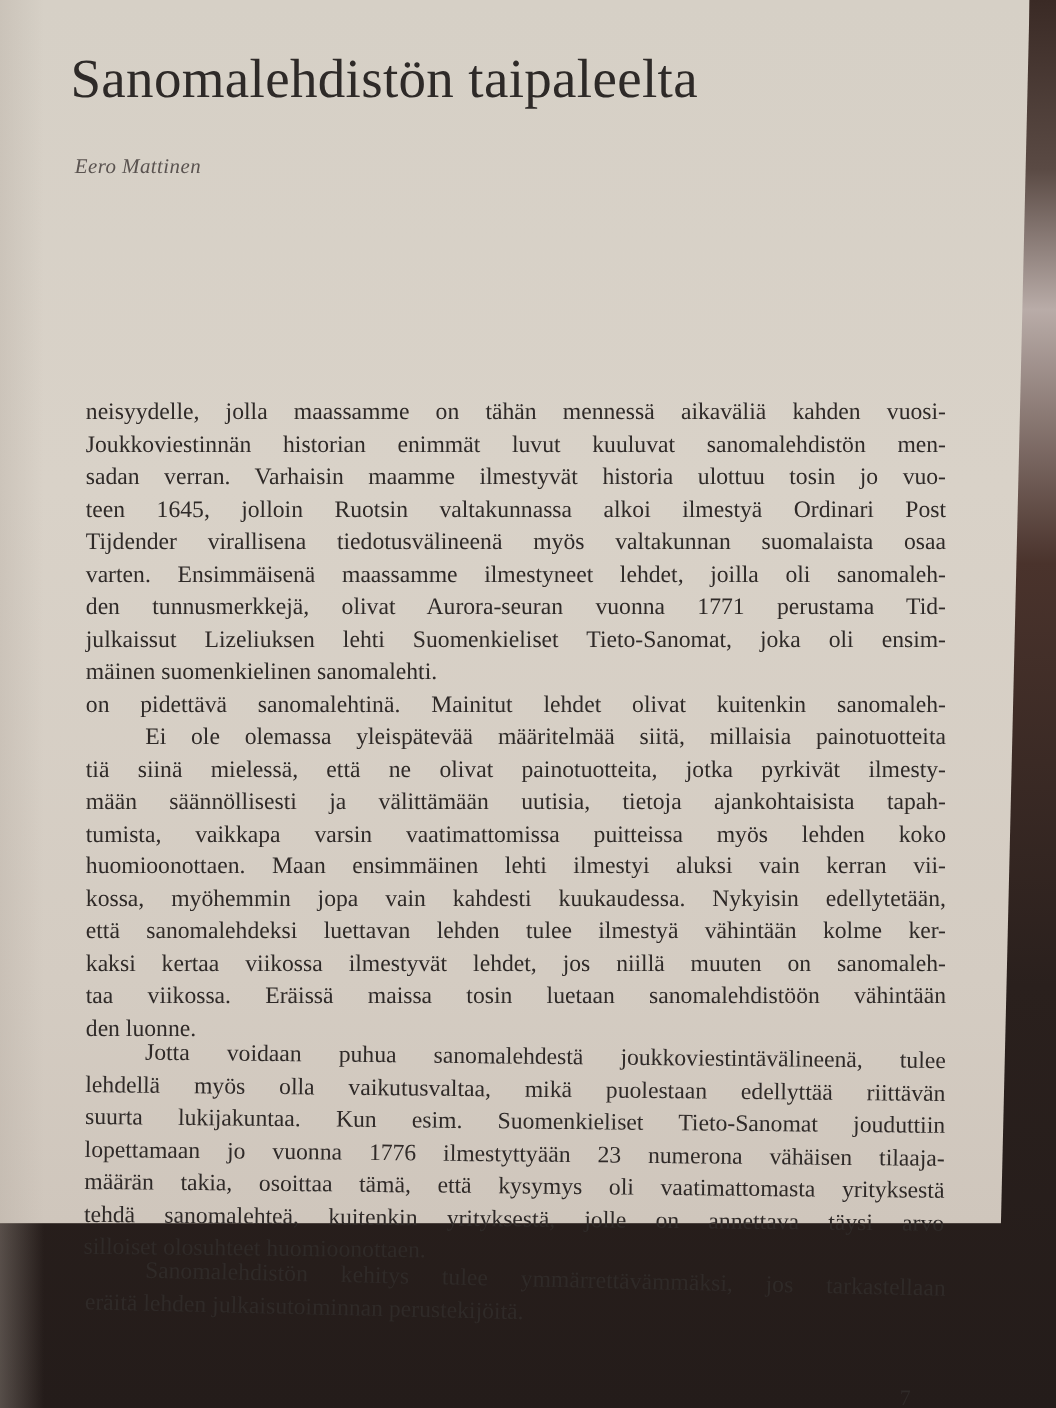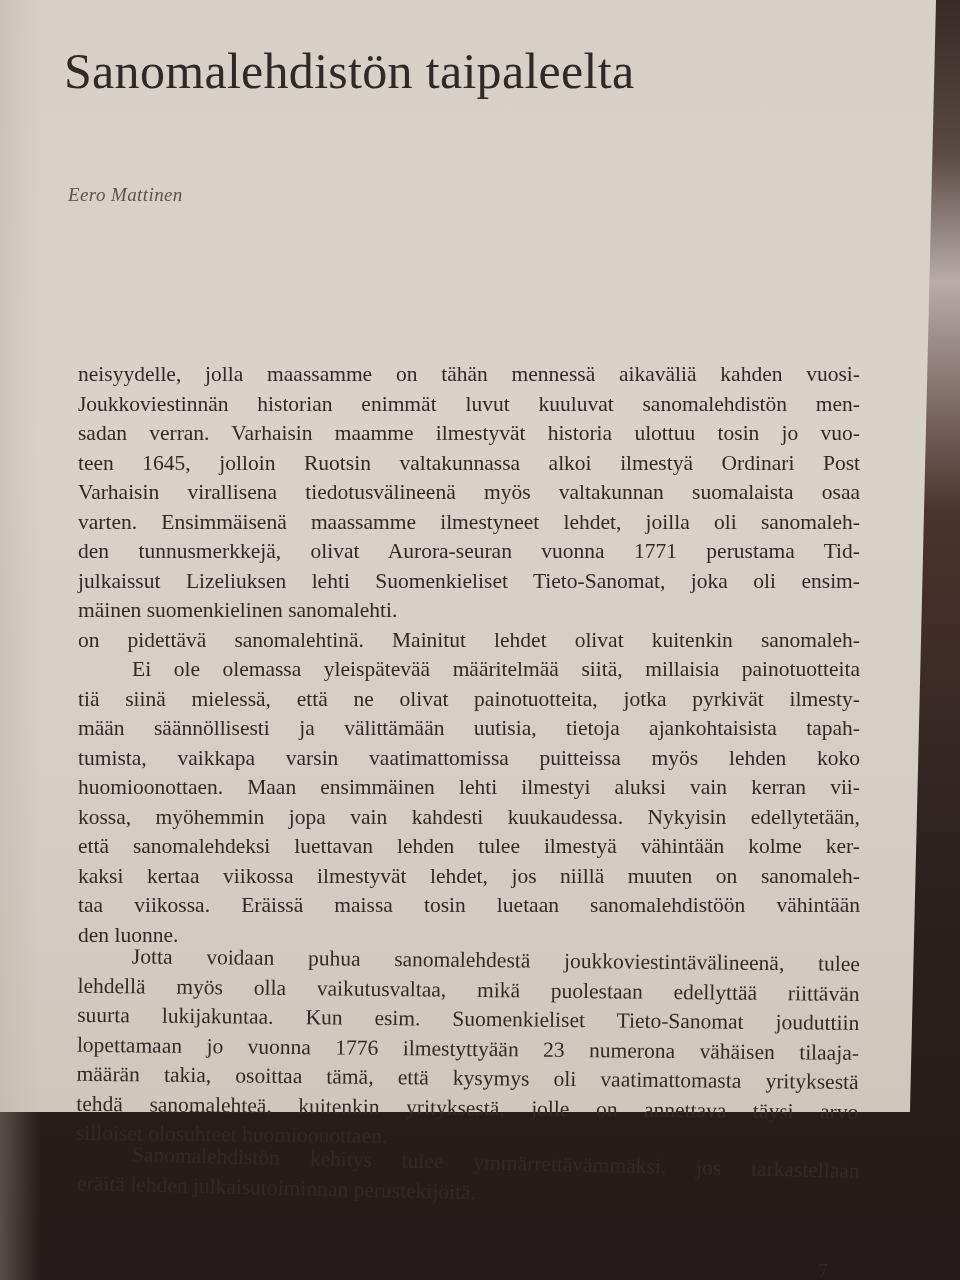--- a/index.html
+++ b/index.html
@@ -50,21 +50,20 @@
     }
     .author {
       position: absolute;
       left: 68px;
       top: 141px;
       font-family: "Liberation Serif", serif;
       font-style: italic;
       font-size: 19px;
       color: #5a5350;
       letter-spacing: 0.4px;
-      margin-top: 43px;
     }
     .body-text {
       position: absolute;
       left: 78px;
       top: 360px;
       width: 782px;
       font-family: "Liberation Serif", serif;
       font-size: 21.5px;
       color: #2f2a28;
     }
@@ -117,21 +116,21 @@
   <h1 class="title">Sanomalehdistön taipaleelta</h1>
   <div class="author">Eero Mattinen</div>
 
   <div class="body-text">
 
     <div class="para p1">
       <span class="line">neisyydelle, jolla maassamme on tähän mennessä aikaväliä kahden vuosi-</span>
       <span class="line">Joukkoviestinnän historian enimmät luvut kuuluvat sanomalehdistön men-</span>
       <span class="line">sadan verran. Varhaisin maamme ilmestyvät historia ulottuu tosin jo vuo-</span>
       <span class="line">teen 1645, jolloin Ruotsin valtakunnassa alkoi ilmestyä Ordinari Post</span>
-      <span class="line">Varhaisin virallisena tiedotusvälineenä myös valtakunnan suomalaista osaa</span>
+      <span class="line">Tijdender virallisena tiedotusvälineenä myös valtakunnan suomalaista osaa</span>
       <span class="line">varten. Ensimmäisenä maassamme ilmestyneet lehdet, joilla oli sanomaleh-</span>
       <span class="line">den tunnusmerkkejä, olivat Aurora-seuran vuonna 1771 perustama Tid-</span>
       <span class="line">julkaissut Lizeliuksen lehti Suomenkieliset Tieto-Sanomat, joka oli ensim-</span>
       <span class="line last">mäinen suomenkielinen sanomalehti.</span>
     </div>
 
     <div class="para p2">
       <span class="line">on pidettävä sanomalehtinä. Mainitut lehdet olivat kuitenkin sanomaleh-</span>
       <span class="line indent">Ei ole olemassa yleispätevää määritelmää siitä, millaisia painotuotteita</span>
       <span class="line">tiä siinä mielessä, että ne olivat painotuotteita, jotka pyrkivät ilmesty-</span>

